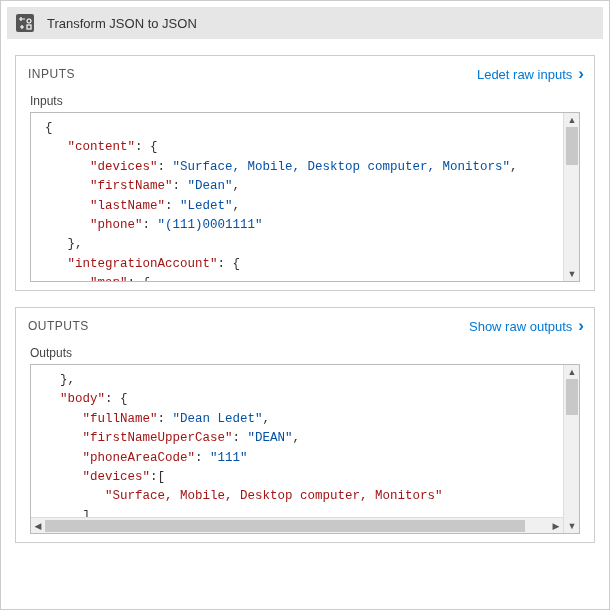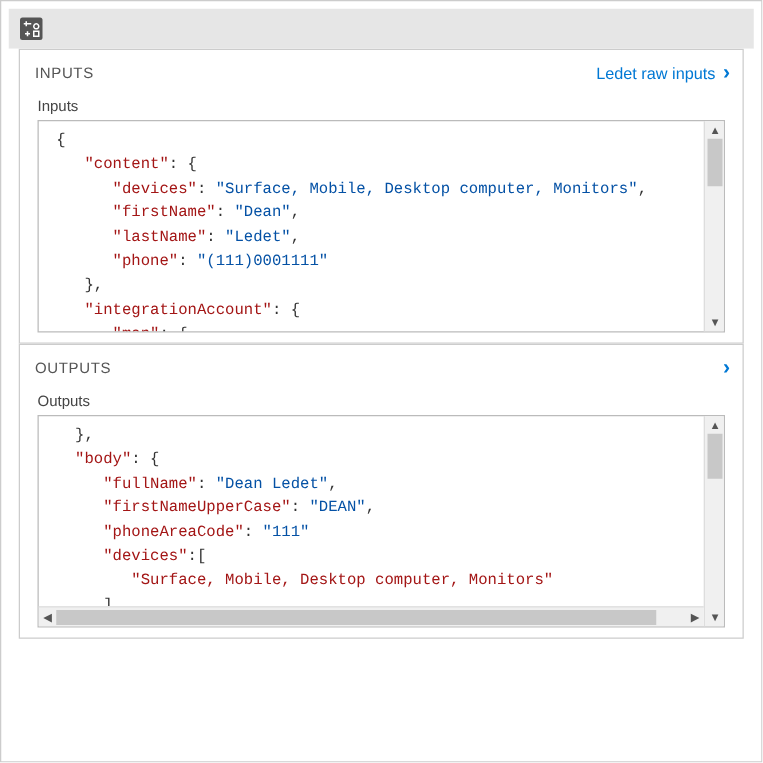--- a/index.html
+++ b/index.html
@@ -2,21 +2,21 @@
 <html><head>
 <meta charset="utf-8">
 <style>
   * { box-sizing: border-box; margin: 0; padding: 0; }
   body { font-family: "Segoe UI", Arial, sans-serif; font-size: 13px; background: #fff; color: #333; }
   .outer { width: 610px; height: 610px; padding: 6px 6px 0 6px; border: 1px solid #ccc; }
   .title-bar { display: flex; align-items: center; background: #e6e6e6; height: 32px; padding-left: 6px; }
   .title-icon { width: 24px; height: 24px; display: flex; align-items: center; justify-content: center; }
   .title-text { margin-left: 10px; color: #333; font-size: 13px; }
   .content { background: #fff; }
-  .panel { border: 1px solid #ccc; margin: 0 8px; padding-bottom: 8px; background: #fff; }
+  .panel { border: 1px solid #ccc; margin: 16px 8px; padding-bottom: 8px; background: #fff; }
   .panel-header { display: flex; align-items: center; padding: 8px 10px 10px 12px; }
   .panel-header-title { font-size: 12px; color: #555; letter-spacing: 0.5px; flex: 1; }
   .panel-header-link { color: #0078d4; font-size: 13px; display: flex; align-items: center; cursor: pointer; }
   .panel-header-link .chev { margin-left: 6px; color: #0078d4; font-weight: bold; font-size: 17px; }
   .sub-label { font-size: 12px; color: #444; margin: 0 14px 4px 14px; }
   .code-box-wrap { margin: 0 14px; position: relative; border: 1px solid #bbb; background: #fff; }
   .code-box { font-family: Consolas, "Courier New", monospace; font-size: 12.5px; line-height: 1.55; padding: 6px 18px 6px 14px; white-space: pre; overflow: hidden; height: 168px; }
   .code-box-out { height: 152px; }
   .scroll-v-track { position: absolute; right: 0; top: 0; width: 16px; height: 100%; background: #f0f0f0; border-left: 1px solid #ddd; }
   .scroll-v-btn { position: absolute; left: 0; width: 16px; height: 14px; display: flex; align-items: center; justify-content: center; color: #555; font-size: 9px; }
@@ -40,20 +40,21 @@
   <div class="title-bar">
     <span class="title-icon">
       <svg width="20" height="20" viewBox="0 0 20 20">
         <rect x="1" y="1" width="18" height="18" rx="2" fill="#555"></rect>
         <path d="M4 6 L10 6 M6 4 L6 8" stroke="#fff" stroke-width="1.2" fill="none"></path>
         <path d="M14 6 A2 2 0 1 0 14.01 6" stroke="#fff" stroke-width="1.2" fill="none"></path>
         <path d="M5 14 L9 14 M7 12 L7 16" stroke="#fff" stroke-width="1.2" fill="none"></path>
         <rect x="12" y="12" width="4" height="4" stroke="#fff" stroke-width="1.2" fill="none"></rect>
       </svg>
     </span>
+    <span class="title-text">Transform JSON to JSON</span>
   </div>
 
   <div class="content">
 
     <div class="panel">
       <div class="panel-header">
         <span class="panel-header-title">INPUTS</span>
         <span class="panel-header-link">
           <span>Ledet raw inputs</span>
           <span class="chev">›</span>
@@ -76,20 +77,21 @@
           <div class="scroll-v-thumb" style="top:14px; height:38px;"></div>
           <div class="scroll-v-btn scroll-v-bot">▼</div>
         </div>
       </div>
     </div>
 
     <div class="panel">
       <div class="panel-header">
         <span class="panel-header-title">OUTPUTS</span>
         <span class="panel-header-link">
+          <span>Show raw outputs</span>
           <span class="chev">›</span>
         </span>
       </div>
       <div class="sub-label">Outputs</div>
       <div class="code-box-wrap" style="padding-bottom:16px;">
         <div class="code-box code-box-out">  <span class="p">},</span>
   <span class="k">"body"</span><span class="p">: {</span>
      <span class="k">"fullName"</span><span class="p">: </span><span class="v">"Dean Ledet"</span><span class="p">,</span>
      <span class="k">"firstNameUpperCase"</span><span class="p">: </span><span class="v">"DEAN"</span><span class="p">,</span>
      <span class="k">"phoneAreaCode"</span><span class="p">: </span><span class="v">"111"</span>

